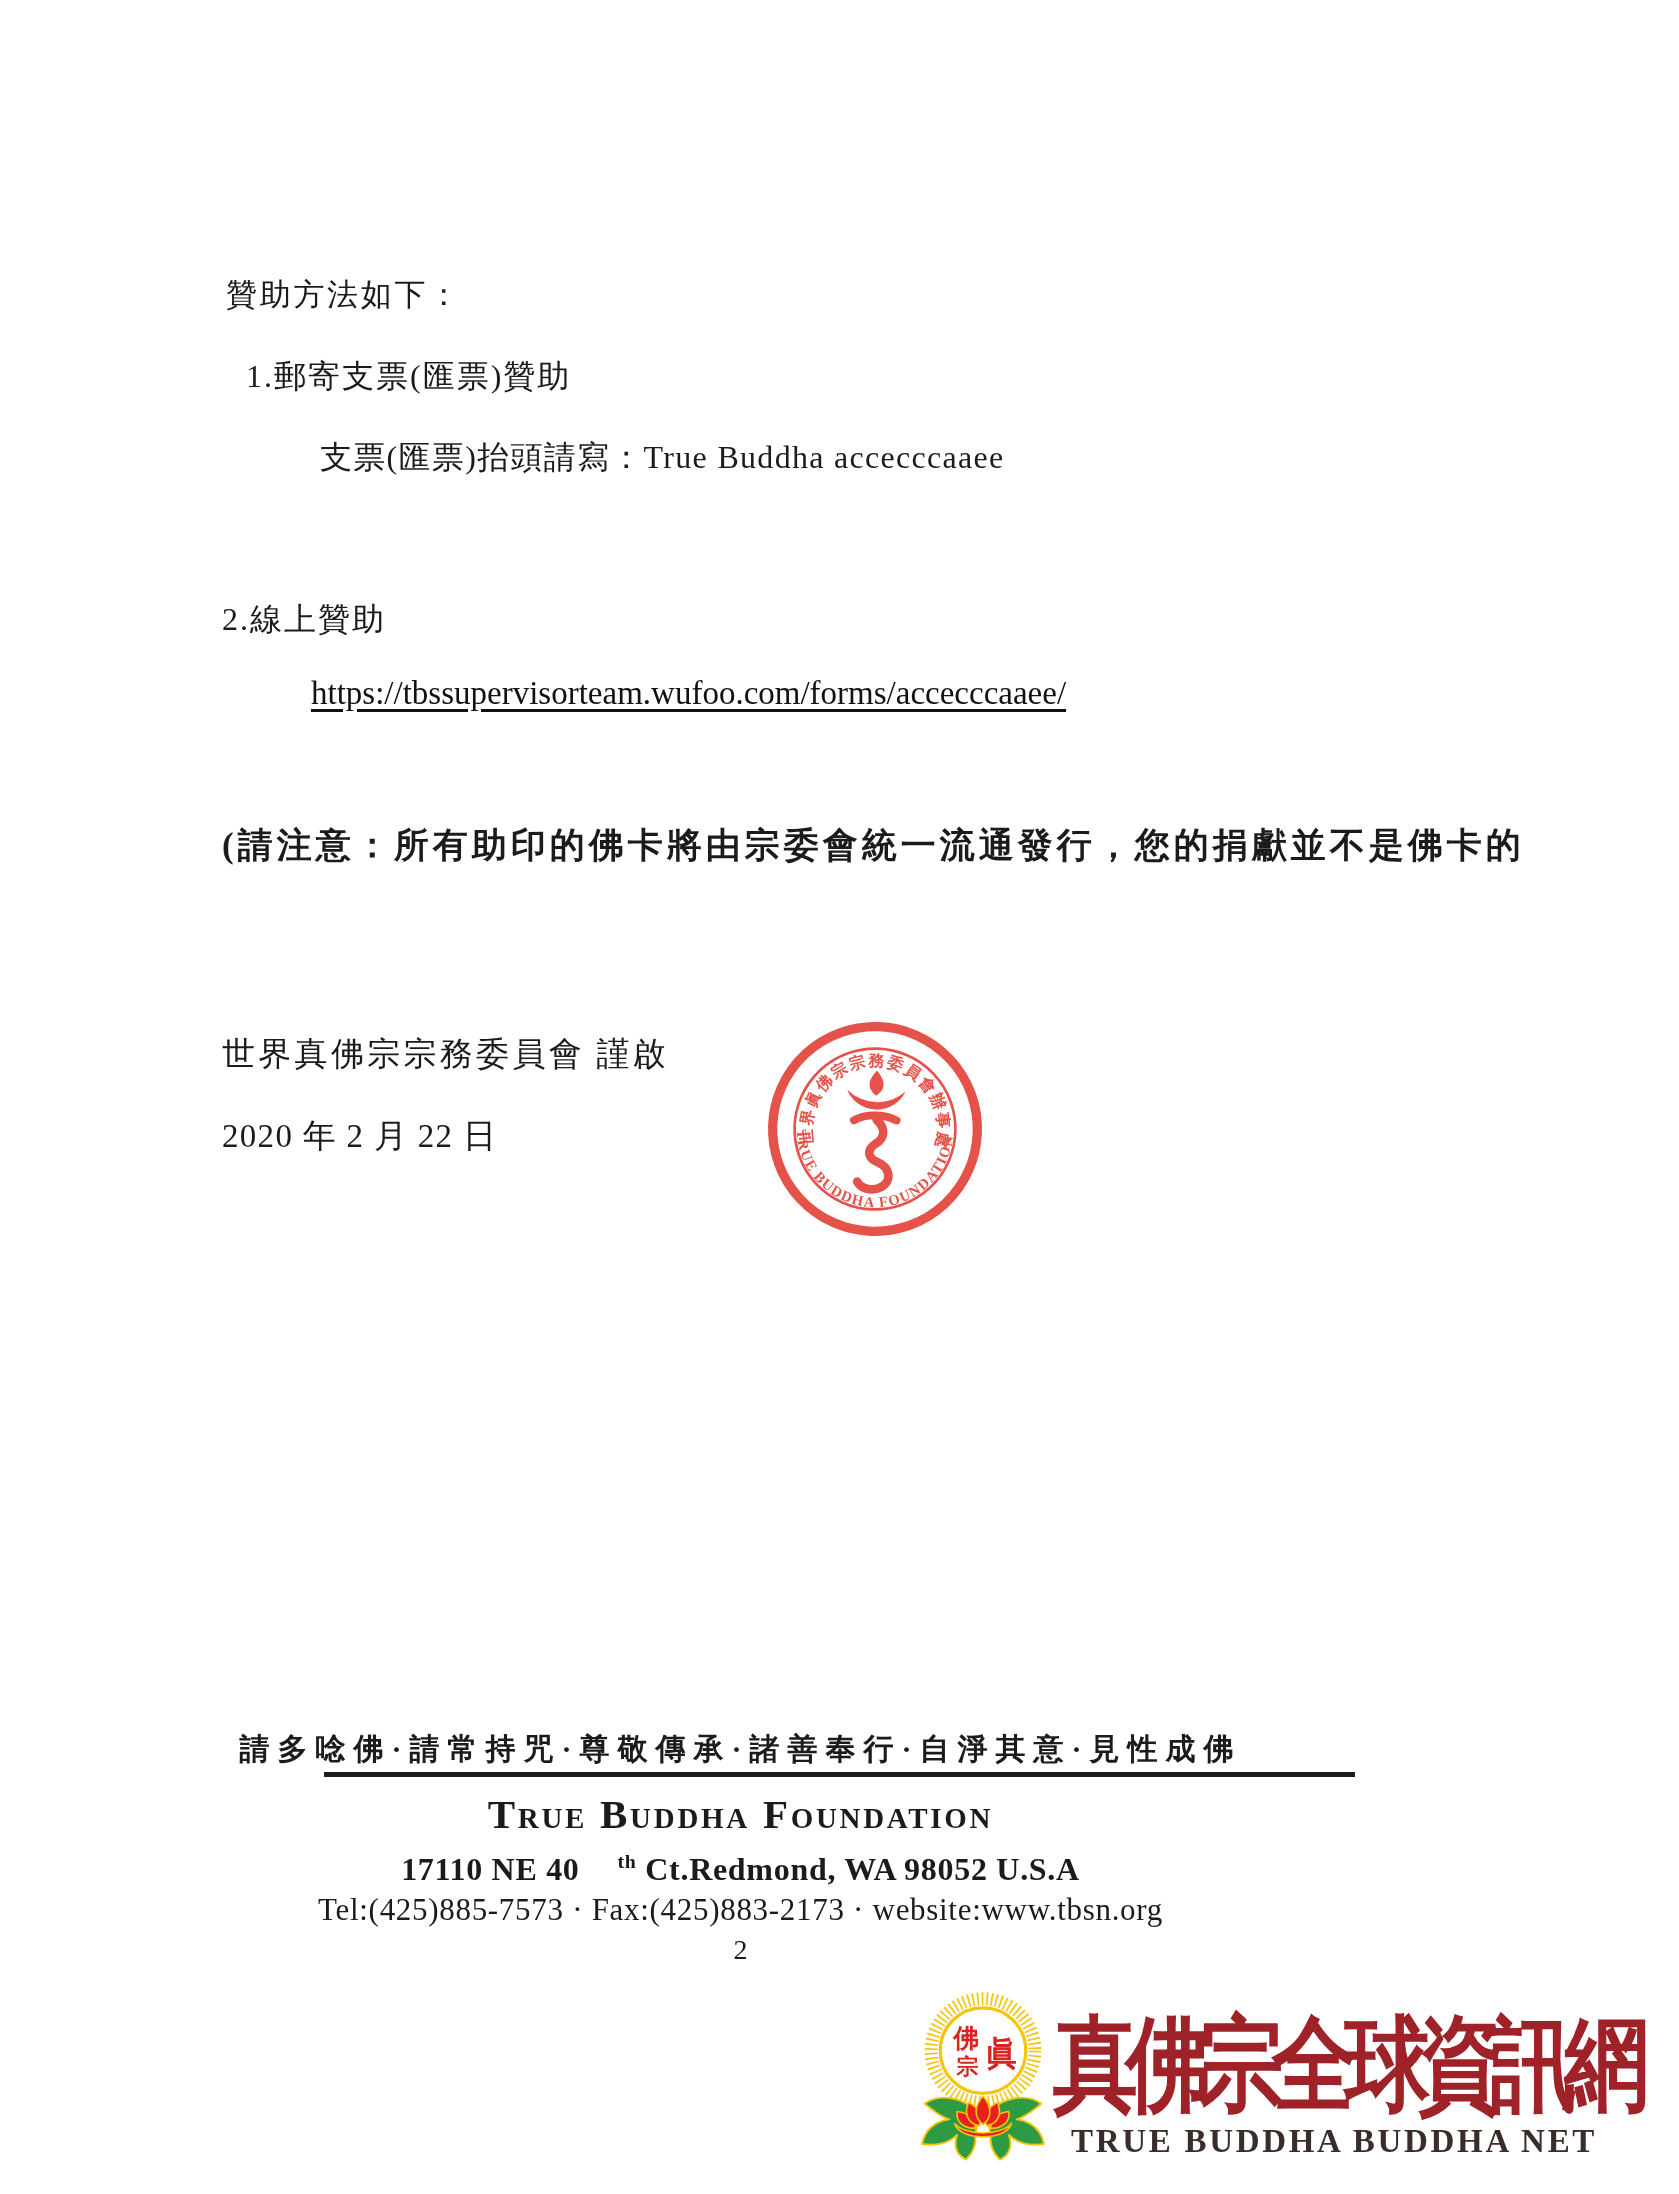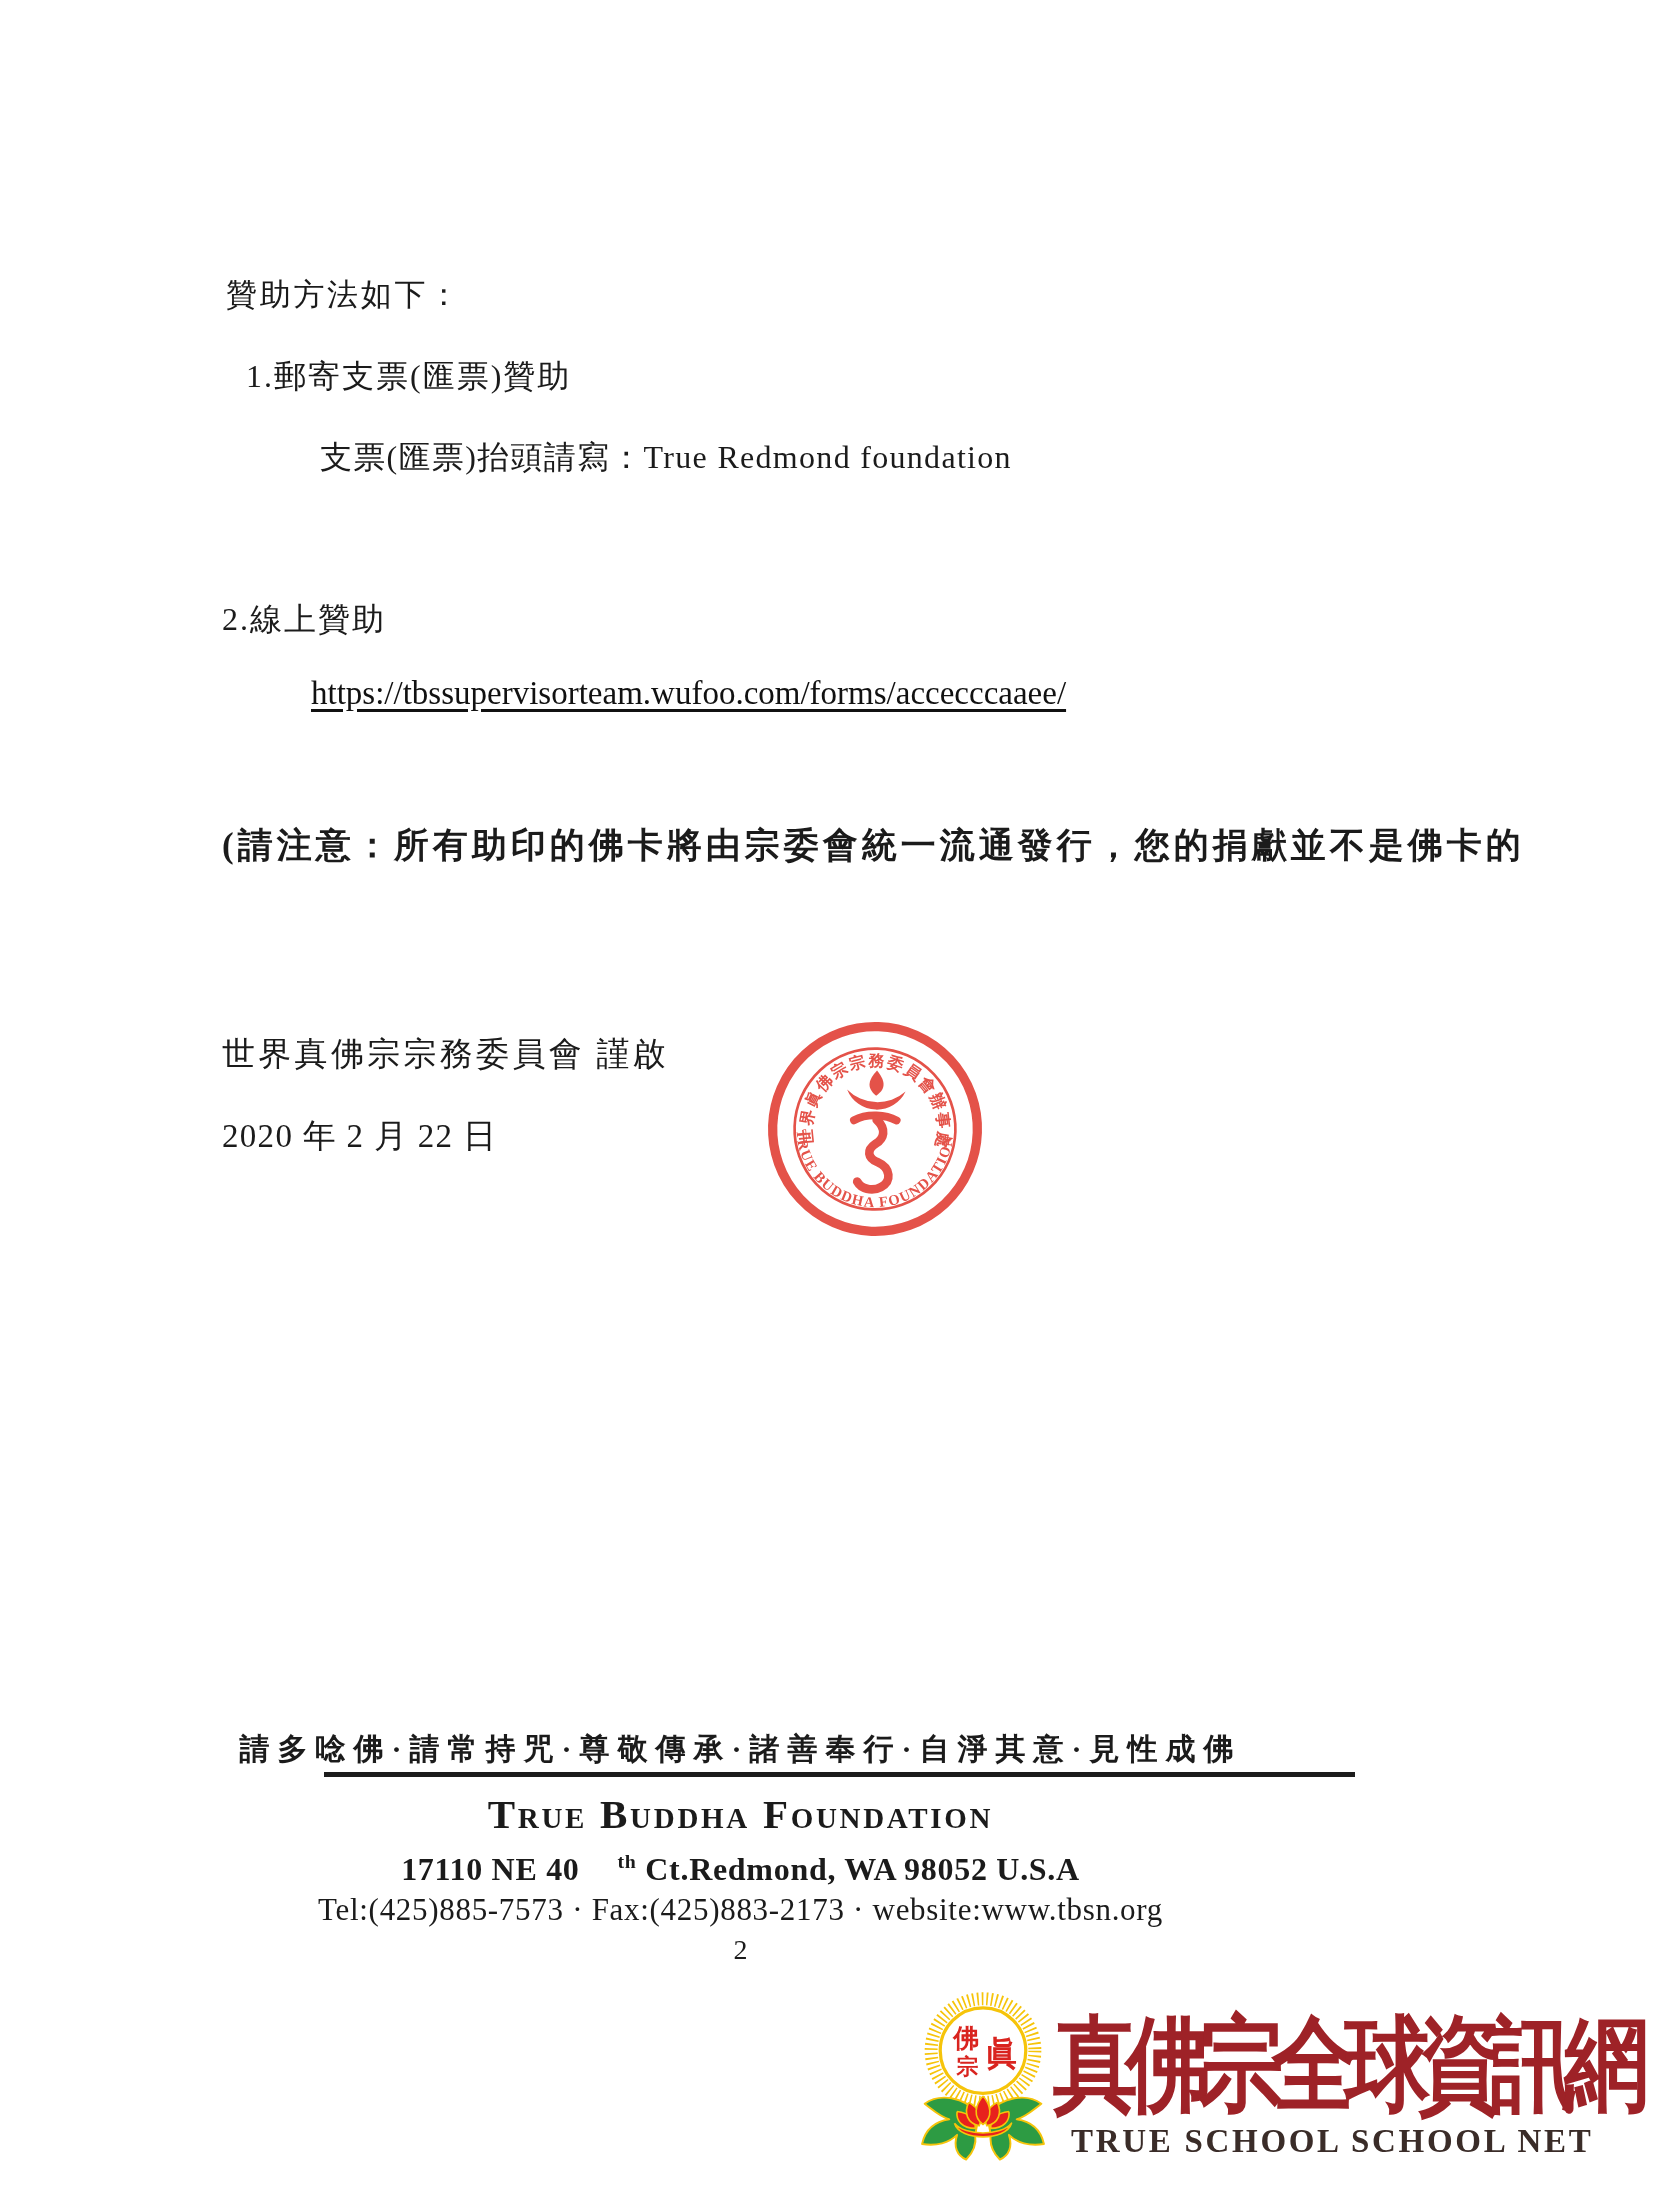--- a/index.html
+++ b/index.html
@@ -42,21 +42,21 @@
   .brand-en{position:absolute;left:1071px;top:2123px;font-size:33px;font-weight:bold;
             letter-spacing:2.7px;color:#3a2c28;white-space:nowrap;}
 </style>
 </head>
 <body>
 
 <div class="page">
 
   <p class="ln intro">贊助方法如下：</p>
   <p class="ln item1">1.郵寄支票(匯票)贊助</p>
-  <p class="ln payee">支票(匯票)抬頭請寫：True Redmond foundation</p>
+  <p class="ln payee">支票(匯票)抬頭請寫：True Buddha accecccaaee</p>
   <p class="ln item2">2.線上贊助</p>
   <p class="ln linkline">
     <a href="#">https://tbssupervisorteam.wufoo.com/forms/accecccaaee/</a>
   </p>
   <p class="ln note note1">(請注意：所有助印的佛卡將由宗委會統一流通發行，您的捐獻並不是佛卡的</p>
   <p class="ln sig">世界真佛宗宗務委員會 謹啟</p>
   <p class="ln dateline">2020 年 2 月 22 日</p>
 
   <svg class="stamp" viewBox="0 0 340 340" aria-hidden="true">
     <circle cx="170" cy="170" r="154" fill="none" stroke="#e2443a" stroke-width="14"></circle>
@@ -101,16 +101,16 @@
     <g transform="translate(100,196)" fill="#e8211d" stroke="#f6c40a" stroke-width="2.5" stroke-linejoin="round">
       <path d="M-44,8 C-28,28 28,28 44,8 C36,36 -36,36 -44,8"></path>
       <path d="M-40,-10 C-22,-8 -10,2 -12,16 C-32,16 -42,4 -40,-10"></path>
       <path d="M40,-10 C22,-8 10,2 12,16 C32,16 42,4 40,-10"></path>
       <path d="M-22,-24 C-6,-16 0,0 -6,12 C-24,8 -30,-8 -22,-24"></path>
       <path d="M22,-24 C6,-16 0,0 6,12 C24,8 30,-8 22,-24"></path>
       <path d="M0,-34 C12,-20 16,-2 0,10 C-16,-2 -12,-20 0,-34"></path>
     </g>
   </svg>
   <p class="ln brand-zh">真佛宗全球資訊網</p>
-  <p class="ln brand-en">TRUE SCHOOL SCHOOL NET</p>
+  <p class="ln brand-en">TRUE BUDDHA BUDDHA NET</p>
 
 </div>
 
 
 </body></html>

